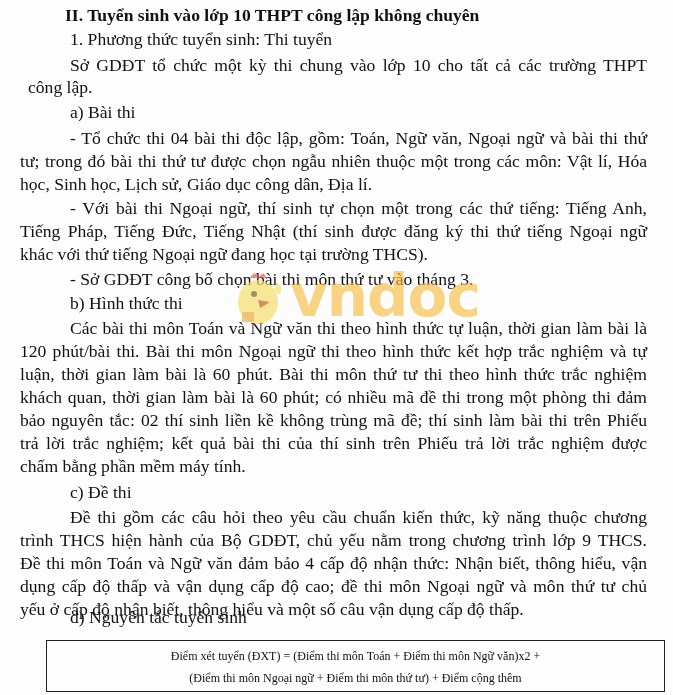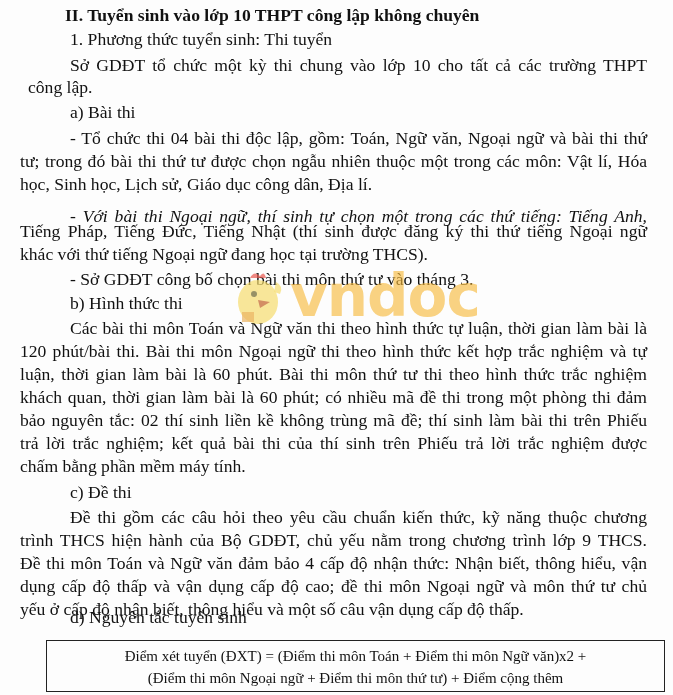--- a/index.html
+++ b/index.html
@@ -22,21 +22,21 @@
     .formula-box {
       position: absolute;
       left: 46px; top: 640px;
       width: 619px; height: 52px;
       border: 1.5px solid #222;
       box-sizing: border-box;
     }
     .formula-line {
       position: absolute; left: 0; width: 100%;
       text-align: center;
-      font-size: 15px; line-height: 22px;
+      font-size: 12px; line-height: 22px;
       white-space: nowrap;
     }
     .watermark {
       position: absolute; left: 232px; top: 268px;
       width: 230px; height: 60px;
       pointer-events: none;
       opacity: 0.85;
     }
     .wm-text {
       position: absolute; left: 58px; top: -6px;
@@ -56,21 +56,21 @@
 
   <div class="line" style="left:70px; top:28px;">1. Phương thức tuyển sinh: Thi tuyển</div>
   <div class="line just" style="left:70px; top:54px; width:577px;">Sở GDĐT tổ chức một kỳ thi chung vào lớp 10 cho tất cả các trường THPT</div>
   <div class="line" style="left:28px; top:76px;">công lập.</div>
 
   <div class="line" style="left:70px; top:101px;">a) Bài thi</div>
   <div class="line just" style="left:70px; top:127px; width:577px;">- Tổ chức thi 04 bài thi độc lập, gồm: Toán, Ngữ văn, Ngoại ngữ và bài thi thứ</div>
   <div class="line" style="left:20px; top:173px;">học, Sinh học, Lịch sử, Giáo dục công dân, Địa lí.</div>
   <div class="line just" style="left:20px; top:150px; width:627px;">tư; trong đó bài thi thứ tư được chọn ngẫu nhiên thuộc một trong các môn: Vật lí, Hóa</div>
 
-  <div class="line just" style="left:70px; top:205px; width:577px;font-style:italic;">- Với bài thi Ngoại ngữ, thí sinh tự chọn một trong các thứ tiếng: Tiếng Anh,</div>
+  <div class="line just" style="left:70px; top:197px; width:577px;">- Với bài thi Ngoại ngữ, thí sinh tự chọn một trong các thứ tiếng: Tiếng Anh,</div>
   <div class="line just" style="left:20px; top:220px; width:627px;">Tiếng Pháp, Tiếng Đức, Tiếng Nhật (thí sinh được đăng ký thi thứ tiếng Ngoại ngữ</div>
   <div class="line" style="left:20px; top:243px;">khác với thứ tiếng Ngoại ngữ đang học tại trường THCS).</div>
 
   <div class="line" style="left:70px; top:268px;">- Sở GDĐT công bố chọn bài thi môn thứ tư vào tháng 3.</div>
 
   <div class="line" style="left:70px; top:292px;">b) Hình thức thi</div>
   <div class="line just" style="left:70px; top:317px; width:577px;">Các bài thi môn Toán và Ngữ văn thi theo hình thức tự luận, thời gian làm bài là</div>
   <div class="line just" style="left:20px; top:340px; width:627px;">120 phút/bài thi. Bài thi môn Ngoại ngữ thi theo hình thức kết hợp trắc nghiệm và tự</div>
   <div class="line just" style="left:20px; top:363px; width:627px;">luận, thời gian làm bài là 60 phút. Bài thi môn thứ tư thi theo hình thức trắc nghiệm</div>
   <div class="line just" style="left:20px; top:386px; width:627px;">khách quan, thời gian làm bài là 60 phút; có nhiều mã đề thi trong một phòng thi đảm</div>

